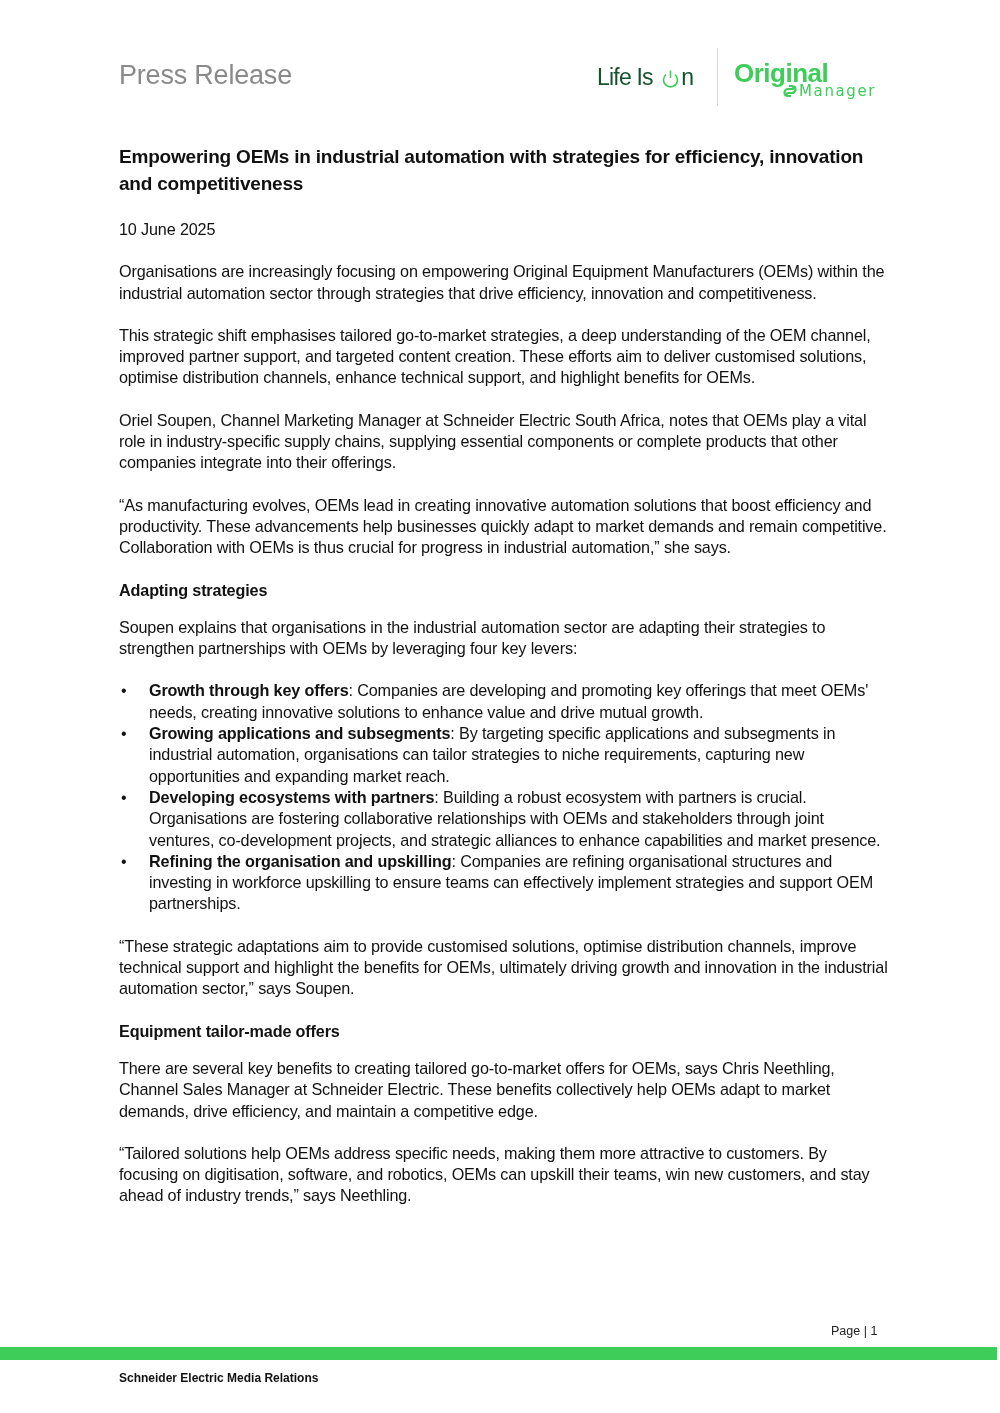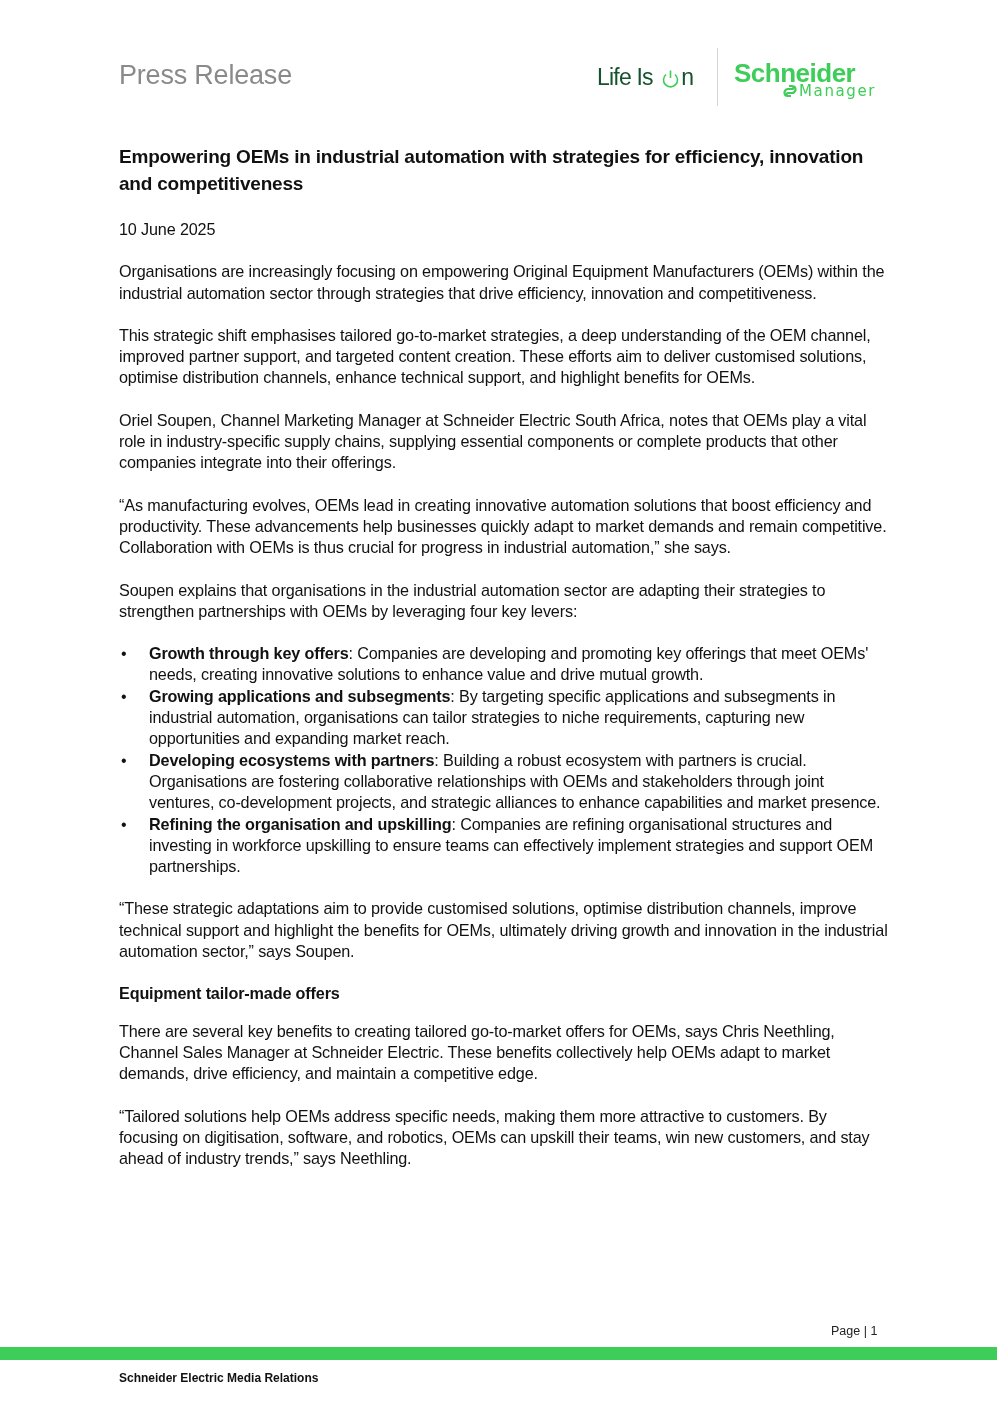--- a/index.html
+++ b/index.html
@@ -75,39 +75,40 @@
       <path d="M5 5.5 A7 7 0 1 0 14 5.5" fill="none" stroke="#3dcd58" stroke-width="1.6"></path>
       <line x1="9.5" y1="1.5" x2="9.5" y2="9" stroke="#3dcd58" stroke-width="1.6"></line>
     </svg>
   </span>
   <span>n</span>
 </div>
 
 <div class="logo-divider"></div>
 
 <div class="logo">
-  <div class="schneider">Schneider</div>
+  <div class="schneider">Original</div>
   <div class="electric-row">
     <svg class="sym" viewBox="0 0 14 14">
       <path d="M3 12 C0 9 2 5 5 5 L9 5 C11 5 11 2 9 2 L6 2" fill="none" stroke="#3dcd58" stroke-width="2.2"></path>
       <path d="M11 2 C14 5 12 9 9 9 L5 9 C3 9 3 12 5 12 L8 12" fill="none" stroke="#3dcd58" stroke-width="2.2"></path>
     </svg>
     <span class="electric">Manager</span>
   </div>
 </div>
 
 <div class="content">
   <div class="doc-title">Empowering OEMs in industrial automation with strategies for efficiency, innovation and competitiveness</div>
   <div class="date">10 June 2025</div>
 
   <p class="para">Organisations are increasingly focusing on empowering Original Equipment Manufacturers (OEMs) within the industrial automation sector through strategies that drive efficiency, innovation and competitiveness.</p>
   <p class="para">This strategic shift emphasises tailored go-to-market strategies, a deep understanding of the OEM channel, improved partner support, and targeted content creation. These efforts aim to deliver customised solutions, optimise distribution channels, enhance technical support, and highlight benefits for OEMs.</p>
   <p class="para">Oriel Soupen, Channel Marketing Manager at Schneider Electric South Africa, notes that OEMs play a vital role in industry-specific supply chains, supplying essential components or complete products that other companies integrate into their offerings.</p>
   <p class="para">“As manufacturing evolves, OEMs lead in creating innovative automation solutions that boost efficiency and productivity. These advancements help businesses quickly adapt to market demands and remain competitive. Collaboration with OEMs is thus crucial for progress in industrial automation,” she says.</p>
 
+  <div class="subhead">Adapting strategies</div>
   <p class="para">Soupen explains that organisations in the industrial automation sector are adapting their strategies to strengthen partnerships with OEMs by leveraging four key levers:</p>
 
   <ul class="bullets">
     <li>
       <span class="dot">•</span>
       <span class="b">Growth through key offers</span><span>: Companies are developing and promoting key offerings that meet OEMs' needs, creating innovative solutions to enhance value and drive mutual growth.</span>
     </li>
     <li>
       <span class="dot">•</span>
       <span class="b">Growing applications and subsegments</span><span>: By targeting specific applications and subsegments in industrial automation, organisations can tailor strategies to niche requirements, capturing new opportunities and expanding market reach.</span>

